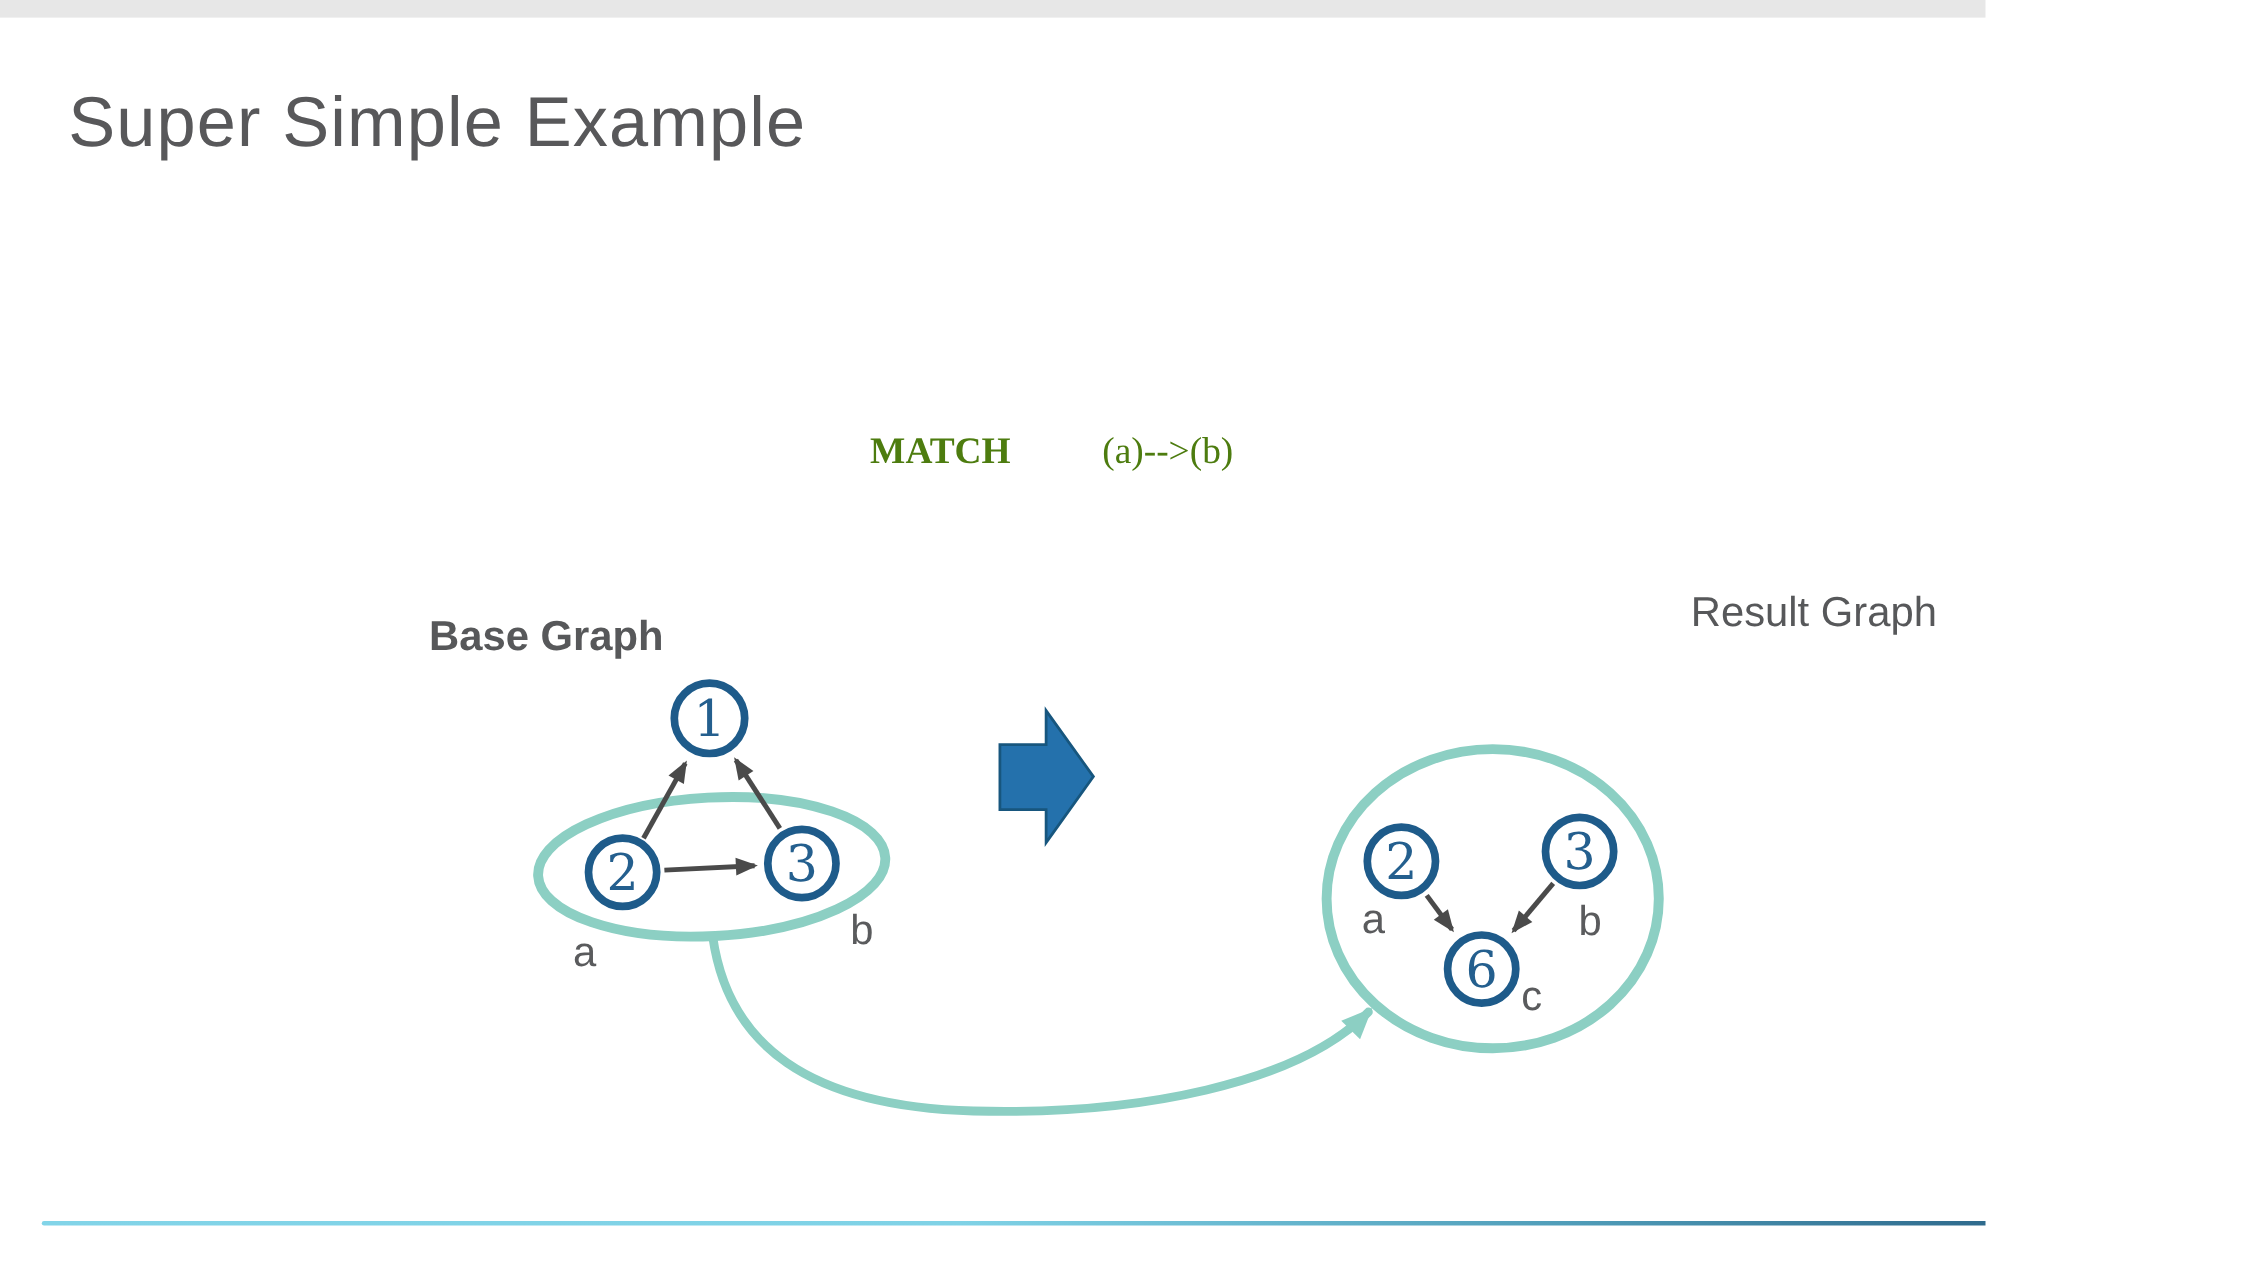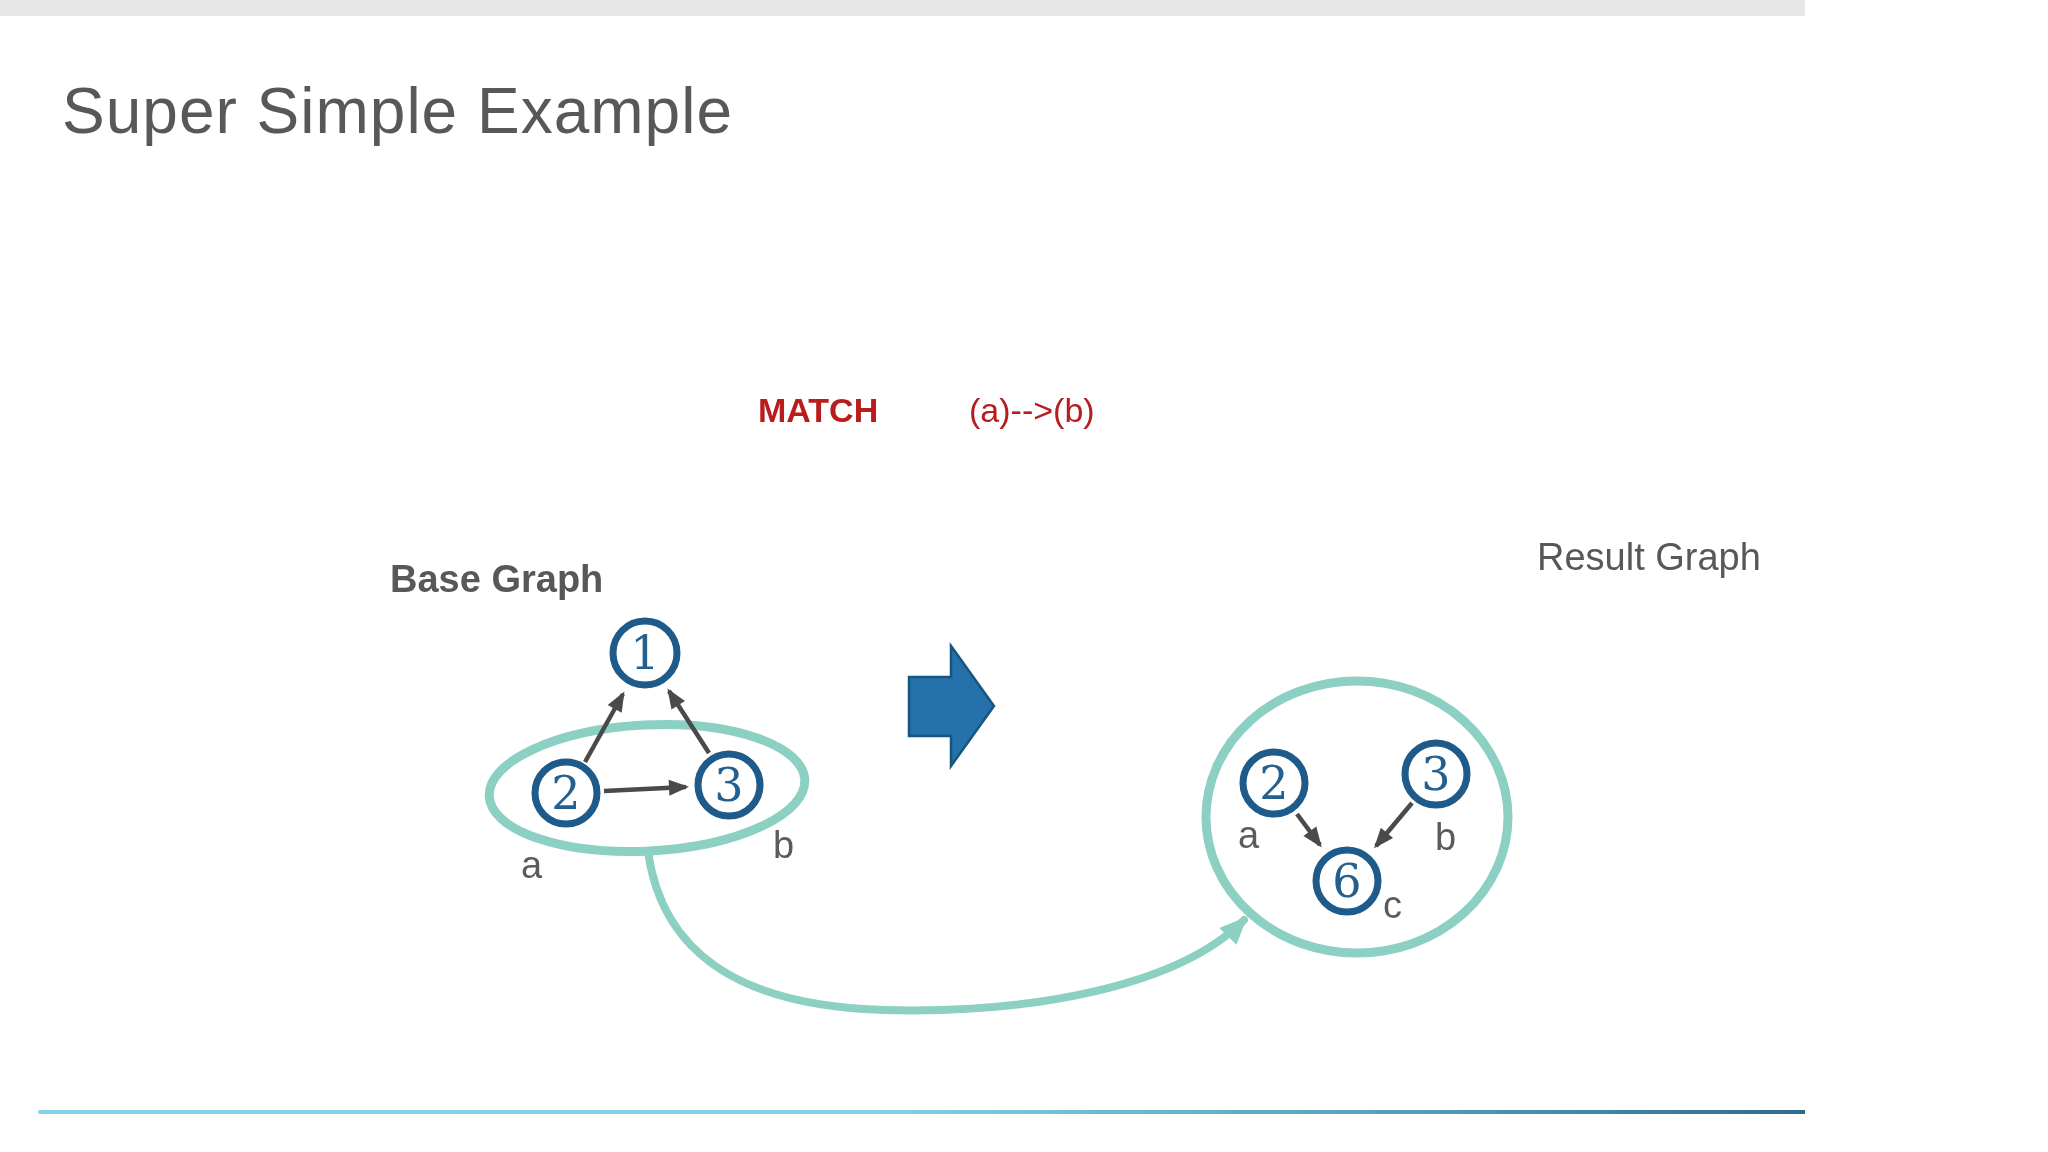--- a/index.html
+++ b/index.html
@@ -13,23 +13,23 @@
   .topbar{
     position:absolute;left:0;top:0;width:2048px;height:16px;
     background:#e7e7e7;
   }
   .title{
     position:absolute;left:62px;top:76px;
     font-size:64px;font-weight:400;letter-spacing:1px;
     color:#58585a;line-height:1.1;margin:0;
   }
   .code{
-    position:absolute;left:758px;top:278px;
-    font-family:Liberation Sans, sans-serif;
-    font-size:34px;line-height:53px;color:#b91c1c;
+    position:absolute;left:791px;top:278px;
+    font-family:Liberation Serif, serif;
+    font-size:34px;line-height:53px;color:#4d7c0f;
     white-space:pre;
   }
   .code .kw{display:inline-block;width:211px;font-weight:bold;}
   .graph-label{
     position:absolute;font-size:38px;color:#57585a;line-height:1;
   }
   .label-base{left:390px;top:560px;font-weight:bold;}
   .label-result{left:1537px;top:538px;text-align:center;}
   .diagram{position:absolute;left:0;top:0;width:2048px;height:1152px;}
   .node-circle{fill:#ffffff;stroke:#1e5b8a;stroke-width:7px;}

